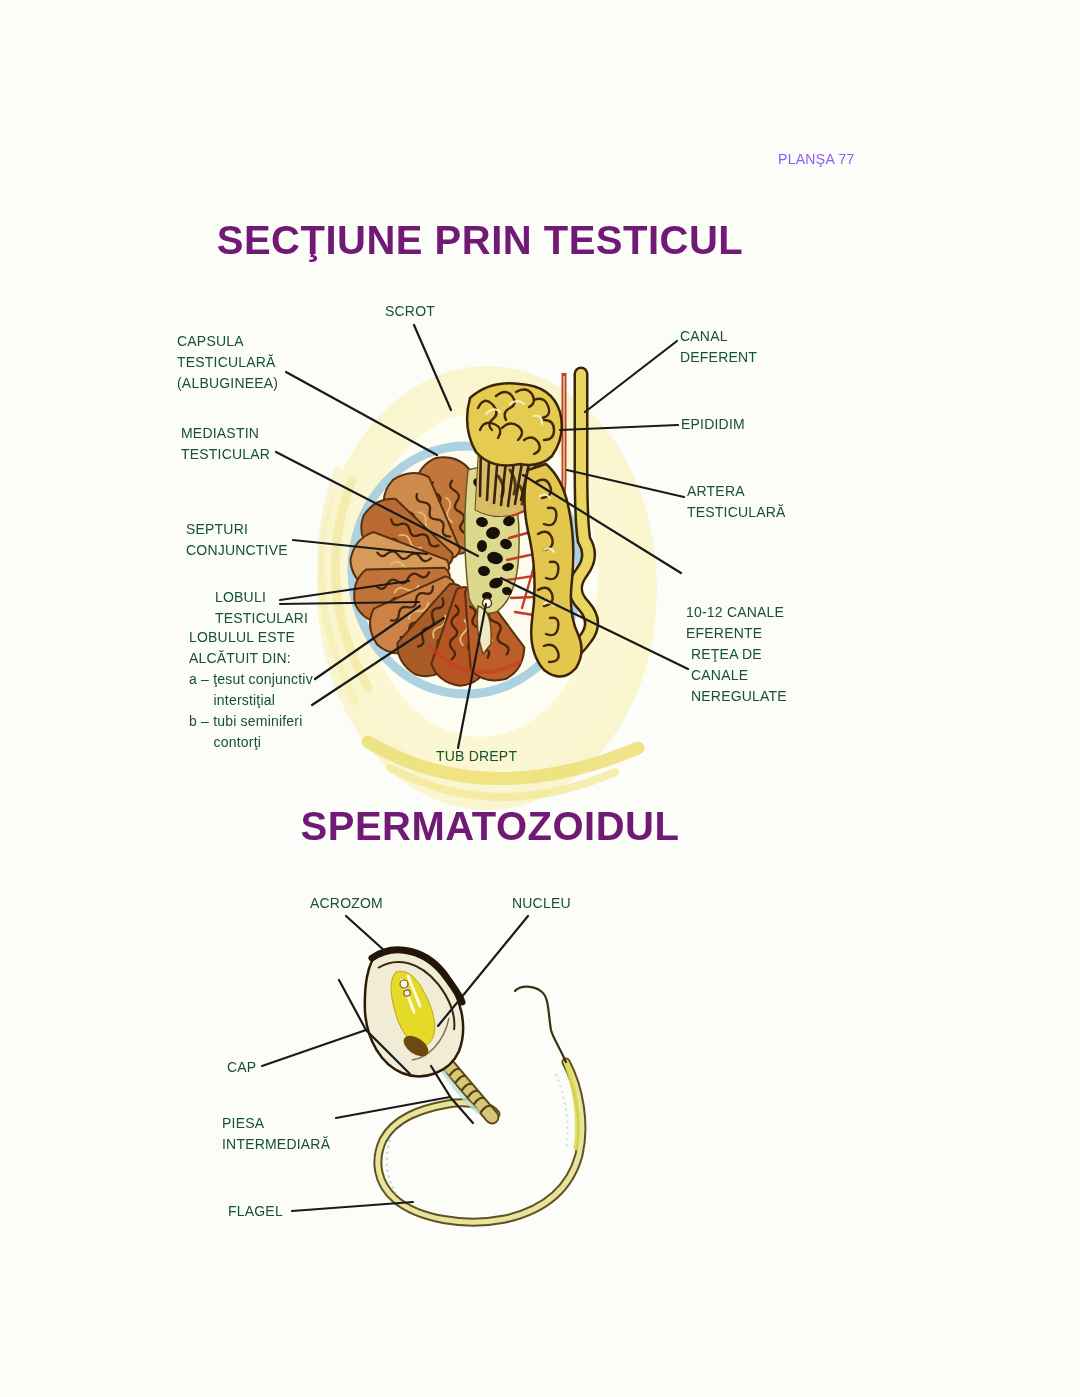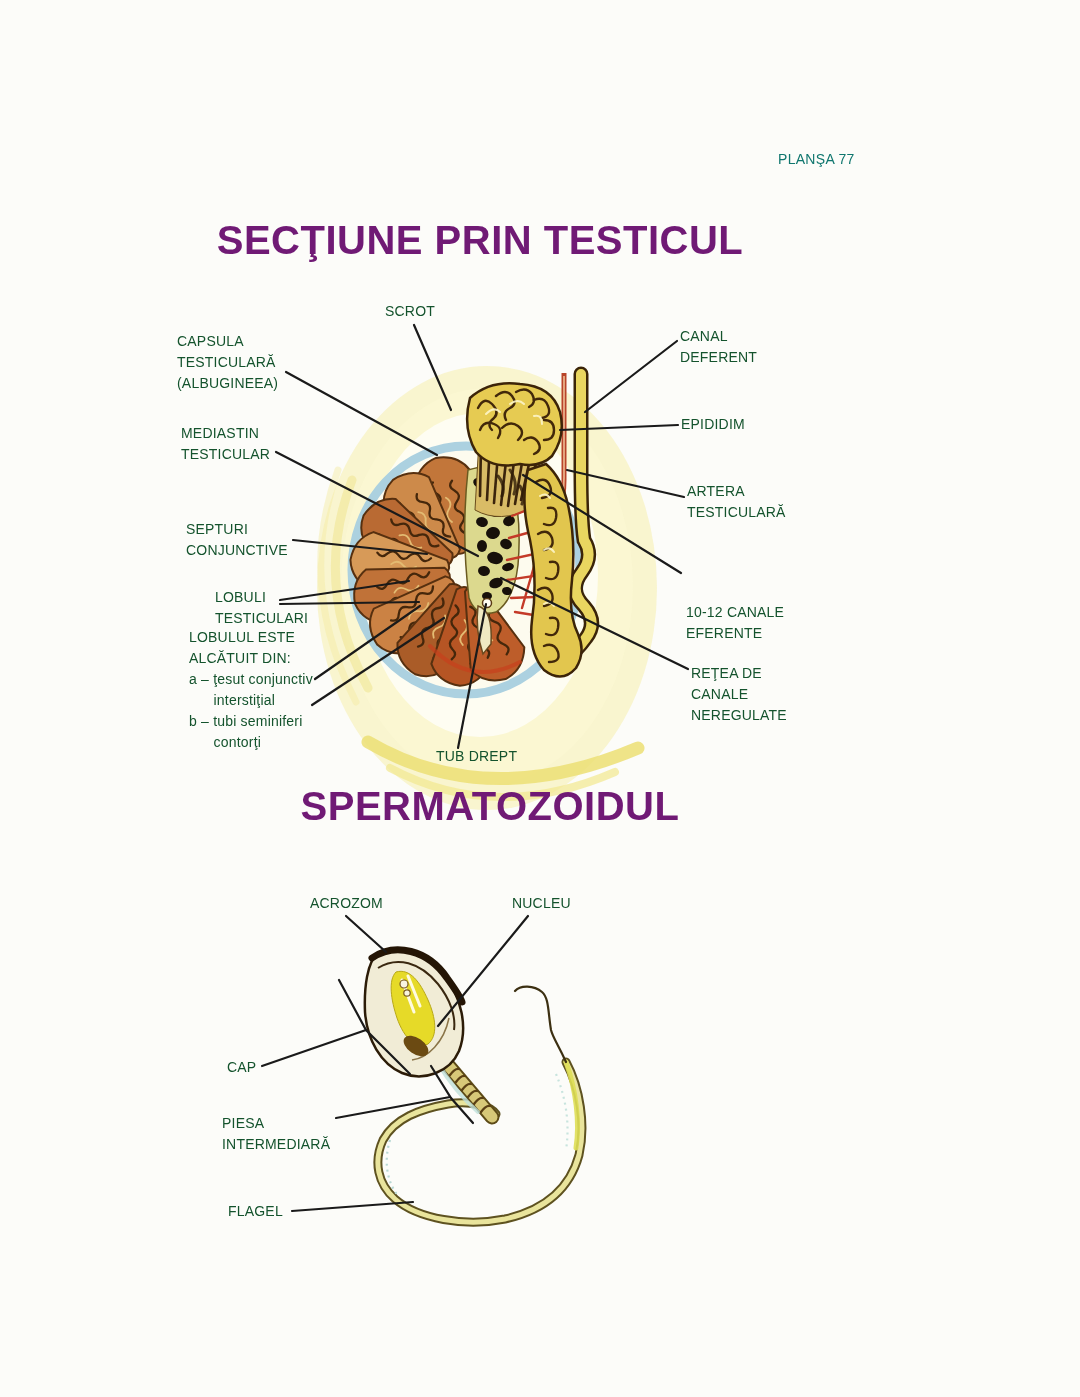--- a/index.html
+++ b/index.html
@@ -11,21 +11,21 @@
   }
   #art{position:absolute;left:0;top:0;width:1080px;height:1397px;}
   .lbl{
     position:absolute;font-size:14px;line-height:21px;
     white-space:pre;letter-spacing:.2px;color:#14532d;
   }
   .title{
     position:absolute;font-weight:bold;font-size:40px;line-height:1;
     letter-spacing:.5px;text-align:center;color:#701a75;
   }
-  .plate{position:absolute;font-size:14px;letter-spacing:.3px;color:#0f766e;}
+  .plate{position:absolute;font-size:14px;letter-spacing:.3px;color:#8b5cf6;}
 </style>
 </head>
 <body>
 
 <svg id="art" viewBox="0 0 1080 1397" xmlns="http://www.w3.org/2000/svg">
   <defs>
     <g id="lobule">
       <path d="M20 -7 L92 -30 Q113 -22 116 -2 Q114 20 96 28 L20 8 Q14 0 20 -7 Z" fill="currentColor" stroke="#57300f" stroke-width="2"></path>
       <path d="M34 -9 q6 -8 12 -1 q6 7 12 0 q6 -8 12 -1 q6 7 12 0 q6 -7 11 0" fill="none" stroke="#45270b" stroke-width="2.3" stroke-linecap="round"></path>
       <path d="M36 8 q6 -7 11 0 q5 6 11 0 q5 -7 11 0 q5 6 11 0 q5 -6 10 0" fill="none" stroke="#45270b" stroke-width="2.3" stroke-linecap="round"></path>
@@ -263,24 +263,24 @@
 b – tubi seminiferi
       contorţi</div>
 <div class="lbl" style="left:420px;top:746px;margin-left:16px;">TUB DREPT</div>
 <div class="lbl" style="left:680px;top:326px;">CANAL
 DEFERENT</div>
 <div class="lbl" style="left:681px;top:414px;">EPIDIDIM</div>
 <div class="lbl" style="left:687px;top:481px;">ARTERA
 TESTICULARĂ</div>
 <div class="lbl" style="left:686px;top:562px;margin-top:40px;">10-12 CANALE
 EFERENTE</div>
-<div class="lbl" style="left:691px;top:663px;">REŢEA DE
+<div class="lbl" style="left:691px;top:644px;">REŢEA DE
 CANALE
 NEREGULATE</div>
 
-<div class="title" style="left:190px;top:786px;width:600px;">SPERMATOZOIDUL</div>
+<div class="title" style="left:190px;top:806px;width:600px;">SPERMATOZOIDUL</div>
 
 <div class="lbl" style="left:310px;top:893px;">ACROZOM</div>
 <div class="lbl" style="left:512px;top:893px;">NUCLEU</div>
 <div class="lbl" style="left:227px;top:1057px;">CAP</div>
 <div class="lbl" style="left:222px;top:1113px;">PIESA
 INTERMEDIARĂ</div>
 <div class="lbl" style="left:228px;top:1201px;">FLAGEL</div>
 
 </body></html>

